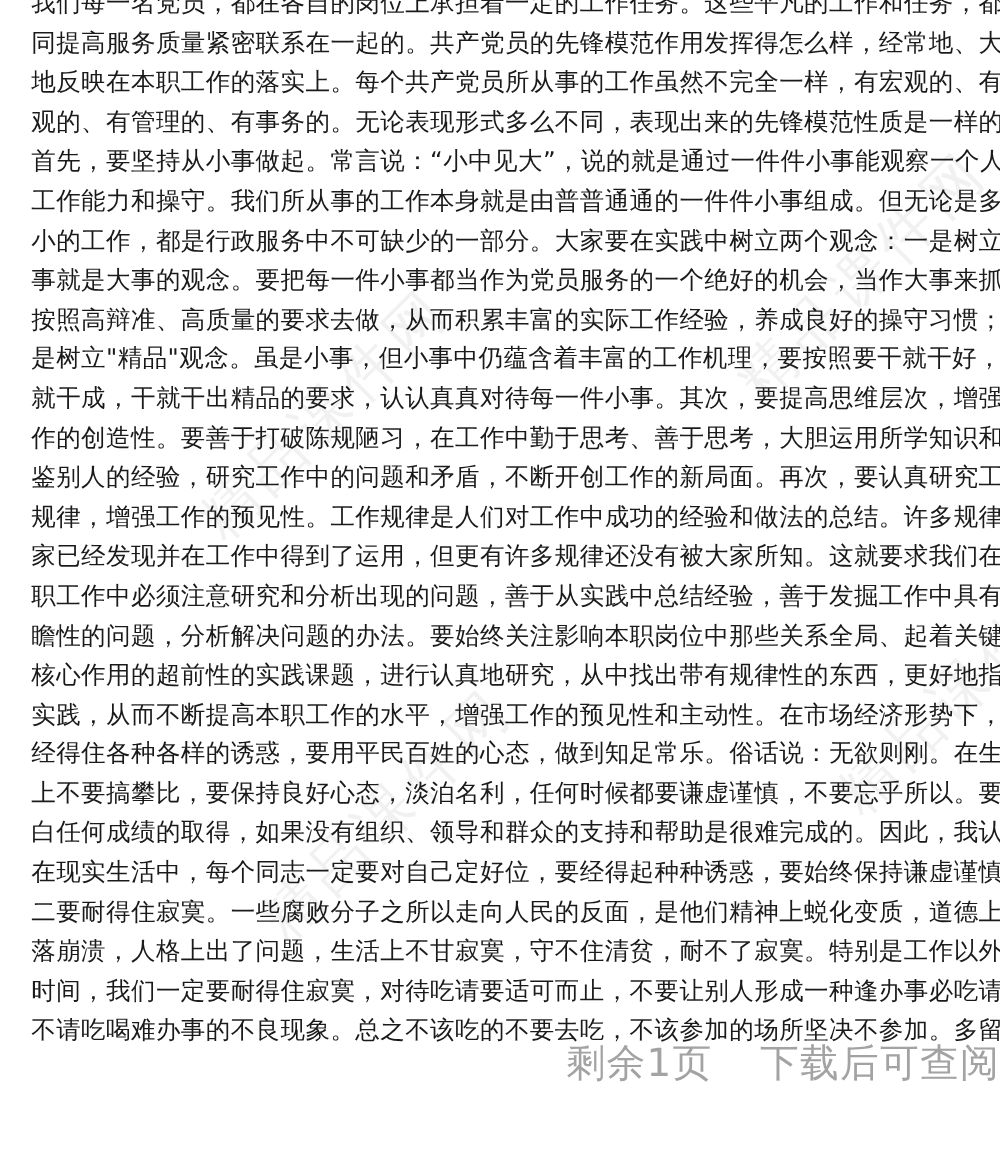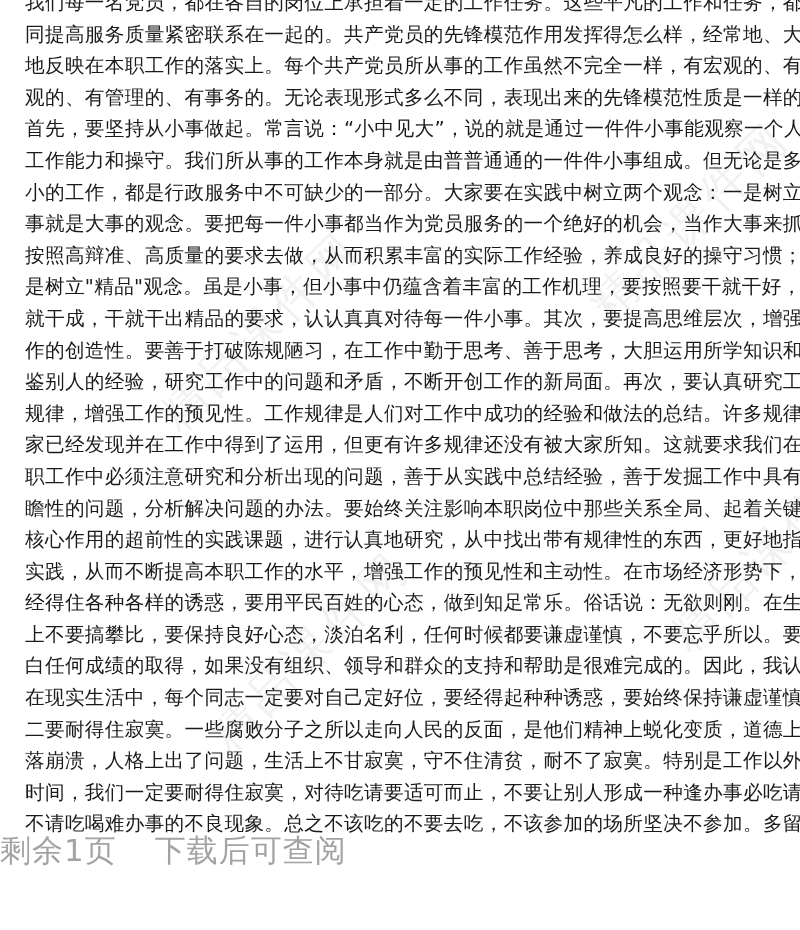--- a/index.html
+++ b/index.html
@@ -47,21 +47,21 @@
     }
     .wm1 { left: 560px; top: 190px; }
     .wm2 { left: 130px; top: 300px; }
     .wm3 { left: 180px; top: 620px; }
     .wm4 { left: 640px; top: 520px; }
     .remaining-banner {
       position: absolute;
       left: 0;
       top: 830px;
       width: 800px;
-      text-align: left;
+      text-align: right;
       font-size: 31px;
       color: #a3a3a3;
       letter-spacing: 1px;
     }
     .remaining-banner span { display: inline-block; }
     .gap { width: 38px; }
   </style>
 </head>
 <body>
 

